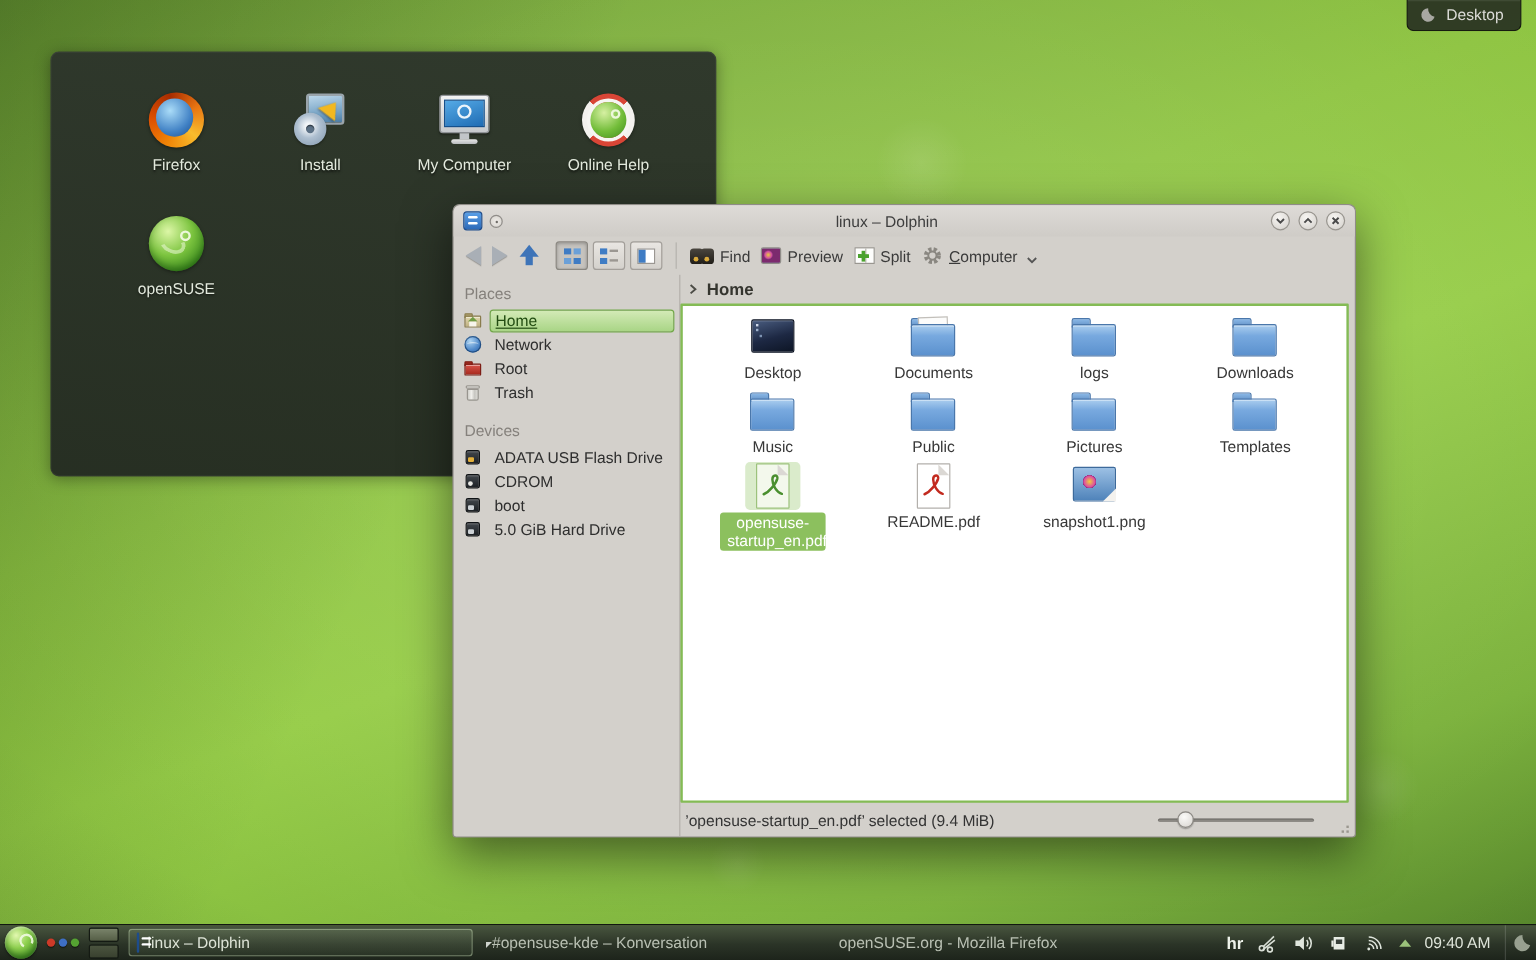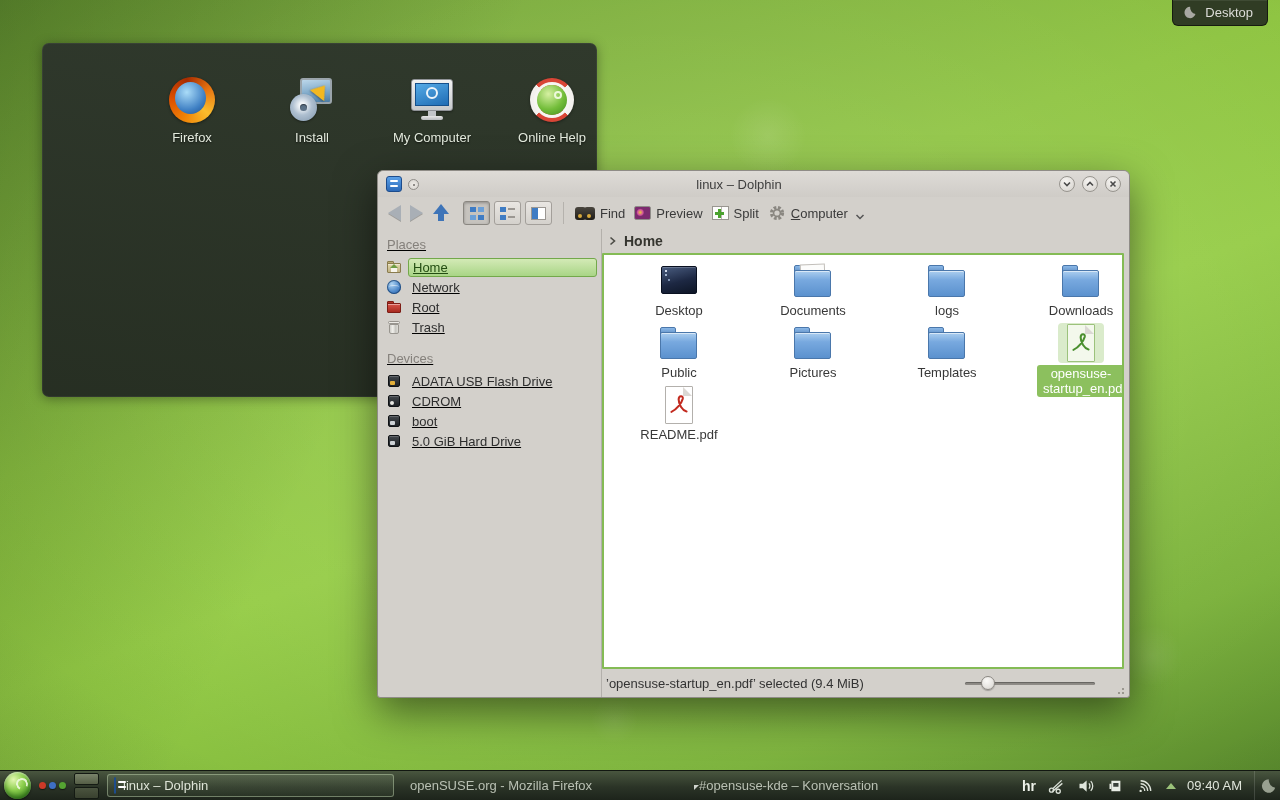--- a/index.html
+++ b/index.html
@@ -24,21 +24,21 @@
 
   
   .desktop-toolbox{position:absolute;top:0;right:12px;height:26px;padding:0 14px 0 9px;
     background:rgba(32,36,30,.85);border:1px solid rgba(0,0,0,.55);border-top:none;
     border-radius:0 0 6px 6px;display:flex;align-items:center;gap:8px;color:#dcdcd8;
     box-shadow:inset 0 1px 0 rgba(255,255,255,.08);}
 
   
   .folderview{position:absolute;left:42px;top:43px;width:555px;height:354px;border-radius:7px;
     background:linear-gradient(rgba(45,53,43,.97), rgba(36,43,34,.97));
-    box-shadow:0 2px 12px rgba(0,0,0,.35), inset 0 0 0 1px rgba(255,255,255,.05);padding-left:45px;}
+    box-shadow:0 2px 12px rgba(0,0,0,.35), inset 0 0 0 1px rgba(255,255,255,.05);}
   .fv-grid{display:grid;grid-template-columns:repeat(4,120px);padding:33px 0 0 45px;row-gap:34px;}
   .fv-item{width:120px;display:flex;flex-direction:column;align-items:center;}
   .fv-ic{width:48px;height:48px;position:relative;}
   .fv-label{margin-top:6px;color:#e3eadd;text-shadow:0 1px 2px rgba(0,0,0,.65);}
 
   
   .firefox-icon .fx-ring{position:absolute;inset:1px;border-radius:50%;
     background:conic-gradient(from 130deg,#f9bc2d,#f08406,#dc4f02,#a82c00,#e87612,#f9bc2d);
     box-shadow:0 1px 3px rgba(0,0,0,.45);}
   .firefox-icon .fx-globe{position:absolute;left:7px;top:6px;width:31px;height:32px;border-radius:50%;
@@ -136,21 +136,21 @@
   .splitic::before{content:"";position:absolute;left:8px;top:0;bottom:0;width:1px;background:#b9b6b0;}
   .splitic::after{content:"";position:absolute;left:2px;top:5px;width:9px;height:3px;background:#4ba22e;
     box-shadow:3px -3px 0 -0px #4ba22e inset;}
   .splitic b{position:absolute;left:5px;top:2px;width:3px;height:9px;background:#4ba22e;}
   .gearic{width:18px;height:18px;}
   .ctl-label{display:inline-block;}
   .ctl-label::first-letter{text-decoration:underline;}
   .chev-dn{margin-left:2px;transform:translateY(4px);}
 
   .content{flex:1;display:flex;min-height:0;}
-  .sidebar{width:224px;flex:none;border-right:1px solid #b3b0ab;padding-top:2px;text-decoration:underline;}
+  .sidebar{width:189px;flex:none;border-right:1px solid #b3b0ab;padding-top:2px;}
   .panel-header{color:#85817c;padding:6px 0 5px 9px;}
   .side-item{height:20px;display:flex;align-items:center;gap:6px;padding-left:8px;color:#2e2e2e;}
   .side-item .plabel{padding:1px 4px;}
   .side-item.selected .plabel{flex:1;margin-right:4px;background:linear-gradient(#d3eab6,#a9d586);
     border:1px solid #73a84b;border-radius:3px;text-decoration:underline;color:#234d12;}
   .sicon{width:16px;height:16px;position:relative;flex:none;}
   .f-tab{position:absolute;left:1px;top:2px;width:7px;height:4px;border-radius:1px 1px 0 0;}
   .f-bdy{position:absolute;left:1px;top:4px;right:1px;bottom:2px;border-radius:1px;
     box-shadow:inset 0 1px 0 rgba(255,255,255,.45);}
   .home-folder-icon .f-tab{background:#b9ab74;border:1px solid #8a7c4e;}
@@ -303,20 +303,28 @@
       <div class="fv-label">My Computer</div>
     </div>
       <div class="fv-item">
       <div class="fv-ic online-help-icon">
           <i class="oh-ring"></i>
           <i class="oh-core"></i>
           <i class="oh-eye"></i>
         </div>
       <div class="fv-label">Online Help</div>
     </div>
+      <div class="fv-item">
+      <div class="fv-ic opensuse-icon">
+          <i class="os-ball"></i>
+          <i class="os-swirl"></i>
+          <i class="os-eye"></i>
+        </div>
+      <div class="fv-label">openSUSE</div>
+    </div>
     </div>
 </div>
 
 <div class="dolphin">
   <div class="titlebar">
     <span class="cab"></span>
     <span class="menu-dot"></span>
     <span class="title">linux – Dolphin</span>
     <span class="winbtns">
       <span class="wbtn">
@@ -488,20 +496,27 @@
               <i class="bf-tab"></i>
               <i class="bf-bdy"></i>
             </div>
       <div class="flabel">Downloads</div>
     </div>
           <div class="file">
       <div class="ficon kind-folder">
               <i class="bf-tab"></i>
               <i class="bf-bdy"></i>
             </div>
+      <div class="flabel">Music</div>
+    </div>
+          <div class="file">
+      <div class="ficon kind-folder">
+              <i class="bf-tab"></i>
+              <i class="bf-bdy"></i>
+            </div>
       <div class="flabel">Public</div>
     </div>
           <div class="file">
       <div class="ficon kind-folder">
               <i class="bf-tab"></i>
               <i class="bf-bdy"></i>
             </div>
       <div class="flabel">Pictures</div>
     </div>
           <div class="file">
@@ -523,20 +538,27 @@
     </div>
           <div class="file">
       <div class="ficon kind-pdf">
               <i class="pg-page"></i>
               <i class="pg-fold"></i>
               <svg class="pg-swirl" width="22" height="22" viewBox="0 0 32 32">
                 <path d="M5 26 C12 23 20 13 21.5 7 C22.5 2 15.5 2 15.5 8 C15.5 15 21 24 27 25.5" fill="none" stroke="#c22a1f" stroke-width="3" stroke-linecap="round"></path>
               </svg>
             </div>
       <div class="flabel">README.pdf</div>
+    </div>
+          <div class="file">
+      <div class="ficon kind-image">
+              <i class="img-rect"></i>
+              <i class="img-fold"></i>
+            </div>
+      <div class="flabel">snapshot1.png</div>
     </div>
         </div>
       <div class="statusbar">
         <span class="status-text">’opensuse-startup_en.pdf’ selected (9.4 MiB)</span>
         <span class="zoom-slider">
           <i class="zs-track"></i>
           <i class="zs-handle" id="zs-handle" style="left: 15.6px;"></i>
         </span>
         <span class="resize-grip"></span>
       </div>
@@ -556,26 +578,26 @@
   <span class="pager">
       <i class="cur"></i>
       <i></i>
     </span>
   <span class="tasks" id="tasks">
       <div class="task active">
       <span class="ticon"><span class="cab"></span></span>
       <span class="tlabel">linux – Dolphin</span>
     </div>
       <div class="task">
+      <span class="ticon"><span class="kv-task"></span></span>
+      <span class="tlabel">#opensuse-kde – Konversation</span>
+    </div>
+      <div class="task">
       <span class="ticon"><span class="fx-task"></span></span>
       <span class="tlabel">openSUSE.org - Mozilla Firefox</span>
-    </div>
-      <div class="task">
-      <span class="ticon"><span class="kv-task"></span></span>
-      <span class="tlabel">#opensuse-kde – Konversation</span>
     </div>
     </span>
   <span class="tray">
     <span class="kb-layout">hr</span>
     <svg width="18" height="18" viewBox="0 0 24 24">
         <g stroke="#d9dfd6" fill="none" stroke-width="1.8">
           <circle cx="6" cy="17.5" r="2.7"></circle>
           <circle cx="15" cy="19" r="2.7"></circle>
           <path d="M8 15.4 L19.5 4.5 M7 19.5 L20.5 8.5"></path>
         </g>

